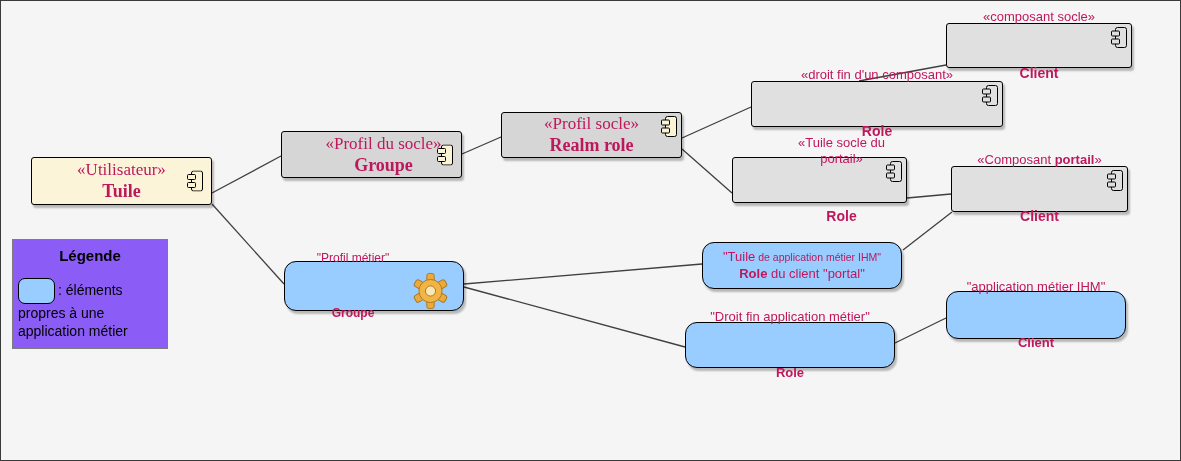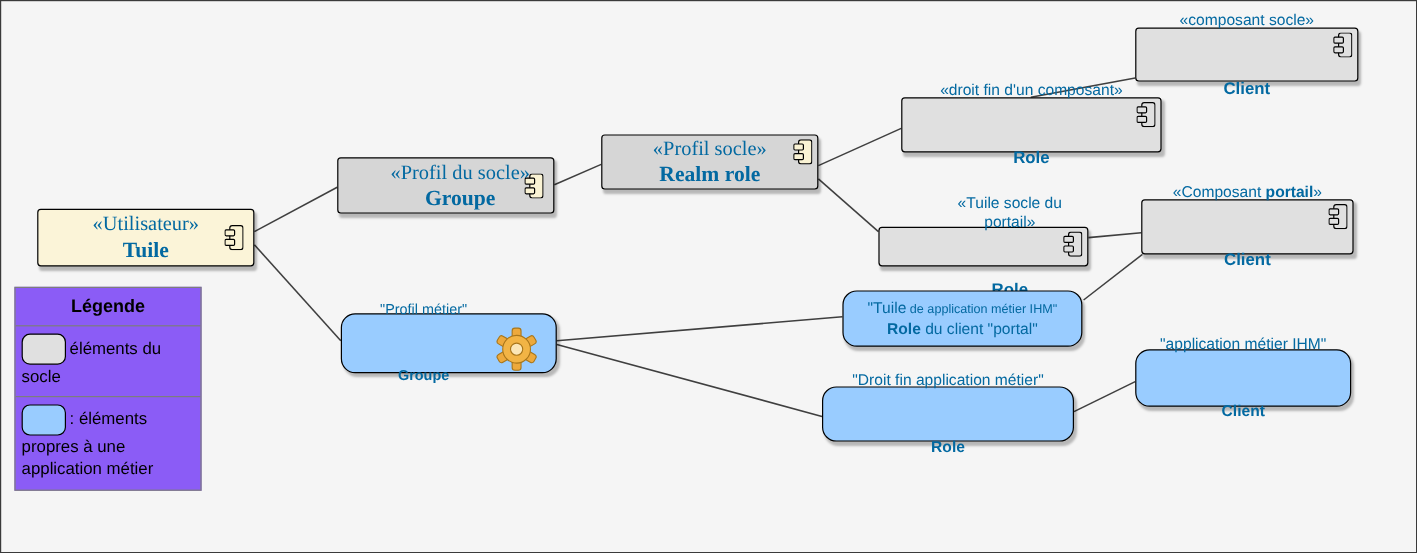--- a/index.html
+++ b/index.html
@@ -13,41 +13,41 @@
     font-family:"Liberation Sans", sans-serif;
   }
   .edges{position:absolute;left:0;top:0;width:100%;height:100%;pointer-events:none;}
   .edges line{stroke:#3f3f3f;stroke-width:1.3;}
 
   .node{
     position:absolute;
     border:1px solid #000;
     box-shadow:2px 3px 2px rgba(0,0,0,0.25);
     display:flex;flex-direction:column;justify-content:center;align-items:center;
-    text-align:center;line-height:1.25;color:#0369a1;
+    text-align:center;line-height:1.25;color:#be185d;
     box-sizing:border-box;
   }
   .serif{font-family:"Liberation Serif", serif;}
   .sans{font-family:"Liberation Sans", sans-serif;}
   .serif .stereo{font-size:17px;}
   .serif .nname{font-size:18px;font-weight:bold;}
   .sans .stereo{font-size:13px;}
   .sans .nname{font-size:14px;font-weight:bold;margin-top:40px;}
   .blue .title{font-size:13px;}
   .blue .nname{font-size:13px;font-weight:bold;}
   .b{font-weight:bold;}
   .small-inline{font-size:10.5px;}
 
   
-  #node-user{left:30px;top:173px;width:181px;height:48px;background:#fbf4d8;border-radius:3px;}
+  #node-user{left:30px;top:156px;width:181px;height:48px;background:#fbf4d8;border-radius:3px;}
   #node-groupe-socle{left:280px;top:130px;width:181px;height:47px;background:#d6d6d6;border-radius:3px;padding-left:24px;}
   #node-realm-role{left:500px;top:111px;width:181px;height:46px;background:#d6d6d6;border-radius:3px;}
   #node-client-socle{left:945px;top:22px;width:186px;height:45px;background:#e0e0e0;border-radius:3px;}
-  #node-role-droit-fin{left:750px;top:80px;width:217px;height:46px;background:#e0e0e0;border-radius:3px;text-align:center;}
-  #node-role-tuile-socle{left:731px;top:188px;width:175px;height:33px;background:#e0e0e0;border-radius:3px;padding-left:44px;}
+  #node-role-droit-fin{left:750px;top:80px;width:252px;height:46px;background:#e0e0e0;border-radius:3px;text-align:center;}
+  #node-role-tuile-socle{left:731px;top:156px;width:175px;height:46px;background:#e0e0e0;border-radius:3px;padding-left:44px;}
   #node-client-portail{left:950px;top:165px;width:177px;height:46px;background:#e0e0e0;border-radius:3px;}
   #node-groupe-metier{left:283px;top:260px;width:180px;height:50px;background:#99ccff;border-radius:12px;padding-right:42px;}
   #node-groupe-metier .title,#node-groupe-metier .nname{font-size:12px;}
   #node-role-client-portal{left:701px;top:241px;width:200px;height:47px;background:#99ccff;border-radius:12px;}
   #node-role-droit-metier{left:684px;top:321px;width:210px;height:46px;background:#99ccff;border-radius:12px;}
   #node-client-metier{left:945px;top:290px;width:180px;height:48px;background:#99ccff;border-radius:12px;}
 
   
   .cicon{position:absolute;}
   .cicon rect{stroke:#000;stroke-width:1;}
@@ -195,20 +195,17 @@
   </div>
 
   <div class="node sans blue" id="node-client-metier">
     <div class="title">"application métier IHM"</div>
     <div class="nname">Client</div>
   </div>
 
   <div id="legend">
     <div class="ltitle">Légende</div>
     <div class="lrow">
-      <span class="swatch" style="background-color: rgb(224, 224, 224);"></span><span>éléments du socle</span>
-    </div>
-    <div class="lrow">
       <span class="swatch" style="background-color: rgb(153, 204, 255);"></span><span>: éléments propres à une application métier</span>
     </div>
   </div>
 
 </div>
 
 </body></html>

